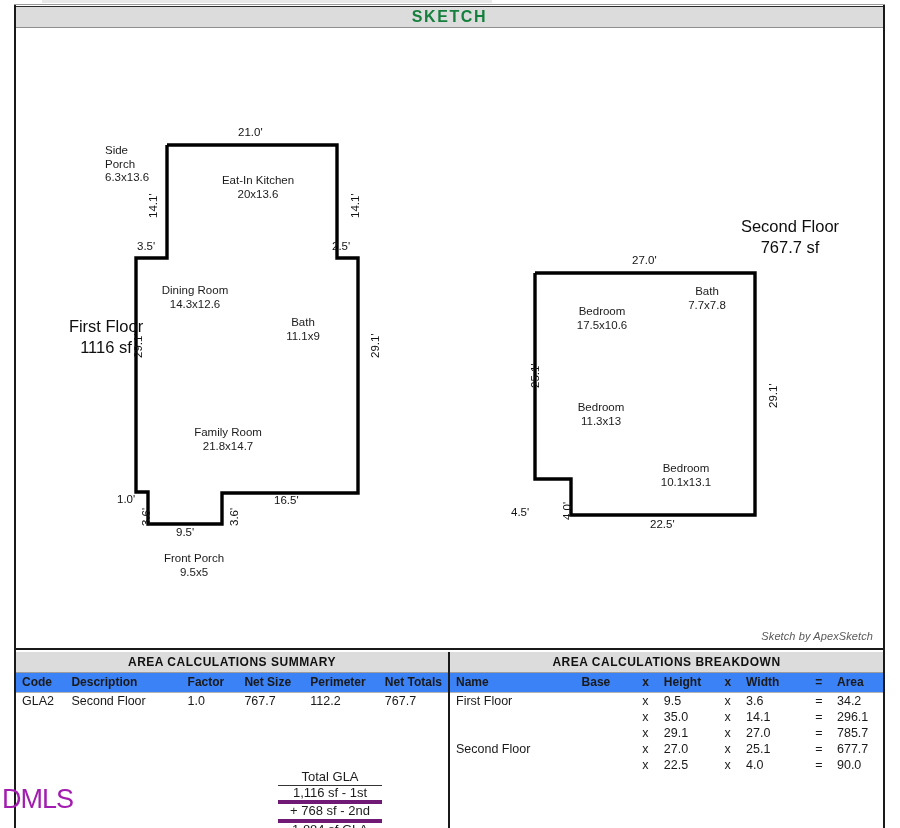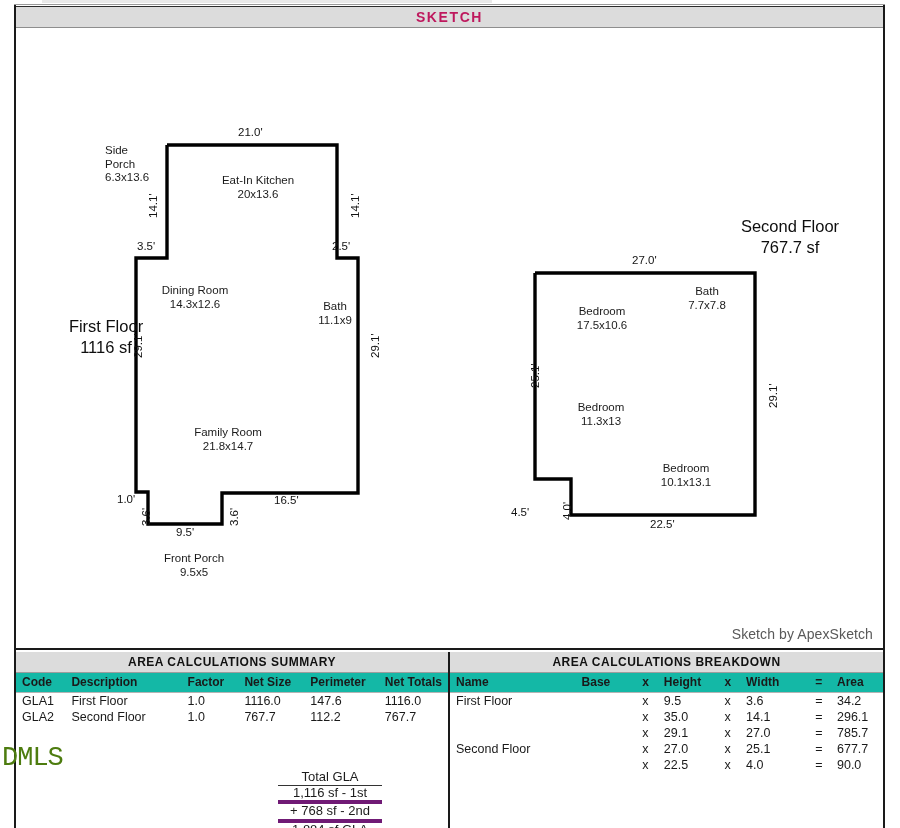--- a/index.html
+++ b/index.html
@@ -47,42 +47,43 @@
     left: 16px; top: 6px;
     width: 867px; height: 22px;
     background: #dcdcdc;
     border-top: 1px solid #2b2b2b;
     border-bottom: 1px solid #8e8e8e;
     display: flex;
     align-items: center;
     justify-content: center;
   }
   .section-band-text {
-    font-size: 14px;
+    font-size: 16px;
     font-weight: bold;
     letter-spacing: 1.6px;
-    color: #be185d;
+    color: #15803d;
   }
 
   
   .sketch-area {
     position: absolute;
     left: 16px; top: 28px;
     width: 867px; height: 622px;
     background: #ffffff;
     border-bottom: 2px solid #1a1a1a;
   }
   .sketch-svg { position: absolute; left: 0; top: 0; }
 
   .credit {
     position: absolute;
     right: 10px; bottom: 6px;
-    font-size: 14px;
+    font-size: 11px;
     color: #595959;
     letter-spacing: 0.1px;
+    font-style: italic;
   }
 
   
   .lbl {
     position: absolute;
     font-size: 11.5px;
     color: #1b1b1b;
     line-height: 13.5px;
     white-space: pre;
   }
@@ -130,21 +131,21 @@
     font-size: 12px; font-weight: bold; letter-spacing: 0.5px;
     color: #111;
   }
   table.grid {
     width: 100%;
     border-collapse: collapse;
     font-size: 12.5px;
     color: #1a1a1a;
   }
   table.grid th {
-    background: #14b8a6;
+    background: #3b82f6;
     font-weight: bold;
     font-size: 12px;
     padding: 2px 6px 3px 6px;
     border-bottom: 1px solid #b4b4b4;
     white-space: nowrap;
   }
   table.grid td {
     padding: 1px 6px 1px 6px;
     white-space: nowrap;
   }
@@ -165,25 +166,25 @@
   .total-gla .tg-hdr {
     border-bottom: 1px solid #333;
     padding-bottom: 0px;
   }
   .total-gla .tg-row { border-bottom: 0; }
   .total-gla .tg-row.ruled { border-bottom: 4px solid #701a75; }
 
   
   .watermark {
     position: absolute;
-    left: 2px; top: 743px;
+    left: 2px; top: 784px;
     font-size: 27px;
-    color: #4d7c0f;
+    color: #a21caf;
     letter-spacing: -1px;
-    font-family: Liberation Mono, monospace;
+    font-family: Liberation Sans, sans-serif;
     user-select: none;
   }
 </style>
 </head>
 <body>
 
 <div id="page">
 
   <div class="top-sliver">
     <div class="top-sliver-ink"></div>
@@ -209,21 +210,21 @@
     <div class="lbl" style="left:89px; top:116px;"><span>Side
 Porch</span>
 <span>6.3x13.6</span></div>
 
     <div class="lbl center" style="left:242px; top:146px;"><span>Eat-In Kitchen</span>
 <span>20x13.6</span></div>
 
     <div class="lbl center" style="left:179px; top:256px;"><span>Dining Room</span>
 <span>14.3x12.6</span></div>
 
-    <div class="lbl center" style="left:287px; top:272px;margin-left:32px;"><span>Bath</span>
+    <div class="lbl center" style="left:287px; top:288px;"><span>Bath</span>
 <span>11.1x9</span></div>
 
     <div class="lbl center" style="left:212px; top:398px;"><span>Family Room</span>
 <span>21.8x14.7</span></div>
 
     <div class="lbl center" style="left:178px; top:524px;"><span>Front Porch</span>
 <span>9.5x5</span></div>
 
     <div class="dim" style="left:222px; top:98px;">21.0'</div>
     <div class="dim vert" style="left:131px; top:190px;">14.1'</div>
@@ -272,28 +273,20 @@
             <th class="ta-l" style="width:12%">Code</th>
             <th class="ta-l" style="width:30%">Description</th>
             <th class="ta-r" style="width:14%">Factor</th>
             <th class="ta-r" style="width:16%">Net Size</th>
             <th class="ta-r" style="width:18%">Perimeter</th>
             <th class="ta-r" style="width:18%">Net Totals</th>
           </tr>
         </thead>
         <tbody>
           <tr>
-            <td class="ta-l">GLA1</td>
-            <td class="ta-l">First Floor</td>
-            <td class="ta-r">1.0</td>
-            <td class="ta-r">1116.0</td>
-            <td class="ta-r">147.6</td>
-            <td class="ta-r">1116.0</td>
-          </tr>
-          <tr>
             <td class="ta-l">GLA2</td>
             <td class="ta-l">Second Floor</td>
             <td class="ta-r">1.0</td>
             <td class="ta-r">767.7</td>
             <td class="ta-r">112.2</td>
             <td class="ta-r">767.7</td>
           </tr>
         </tbody>
       </table>
 

